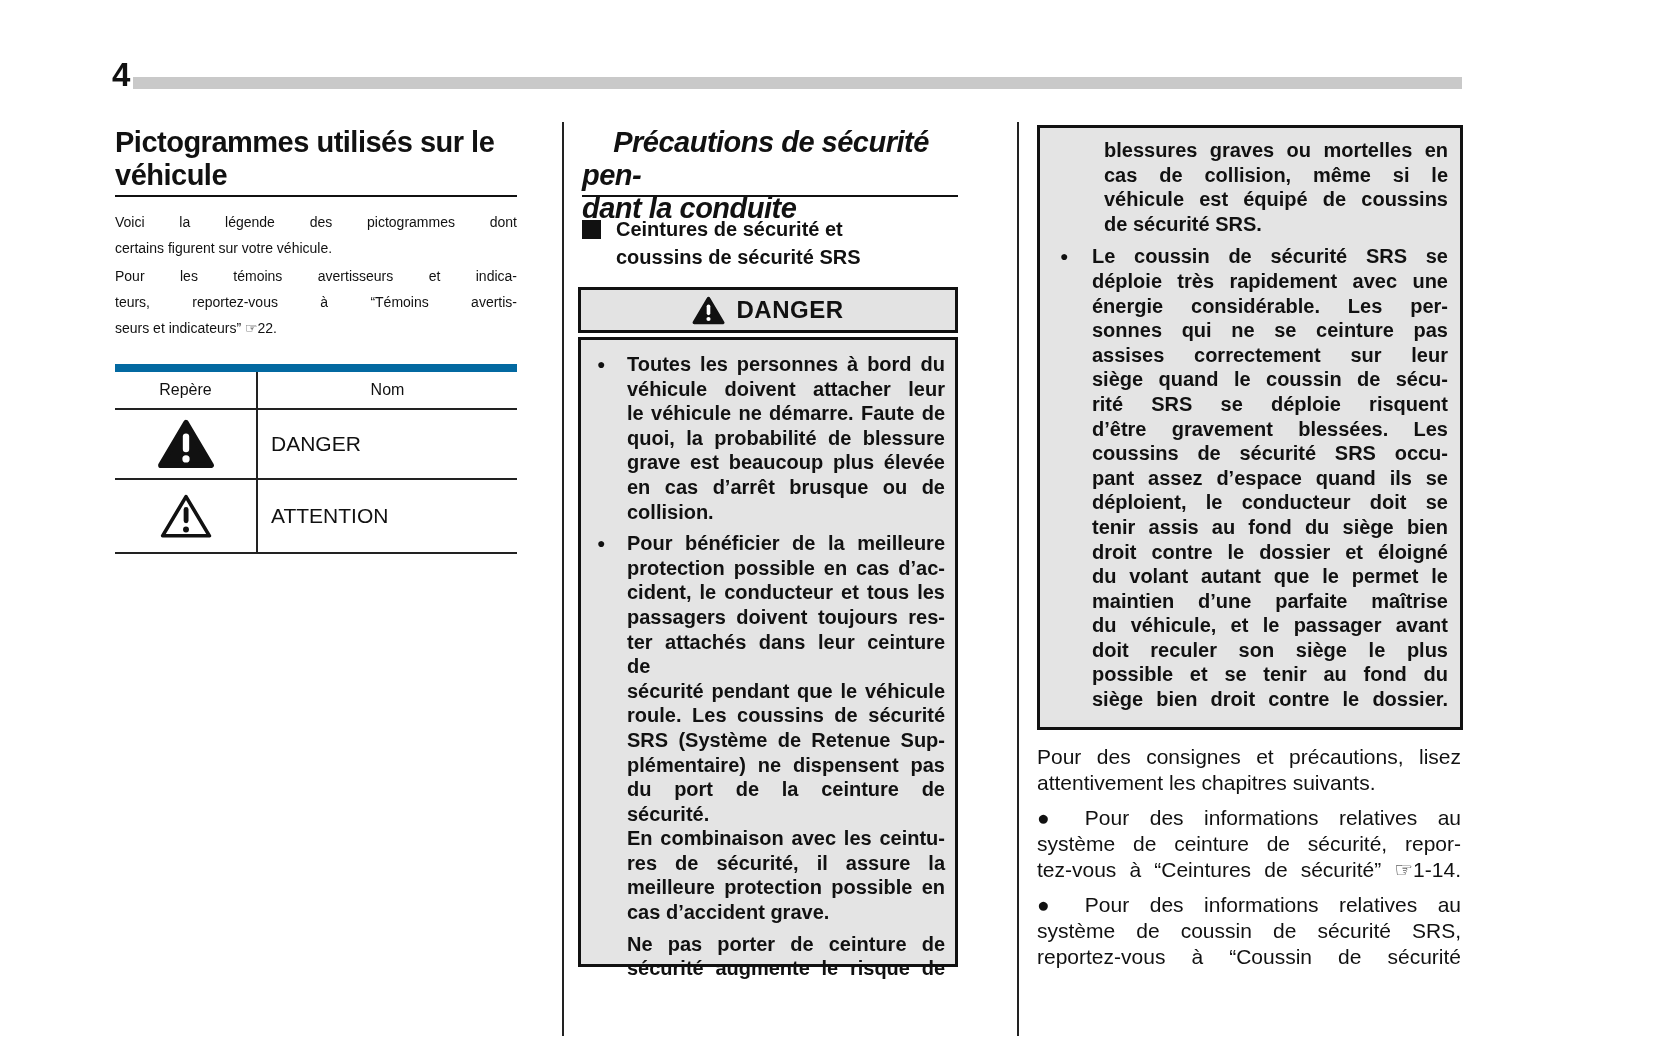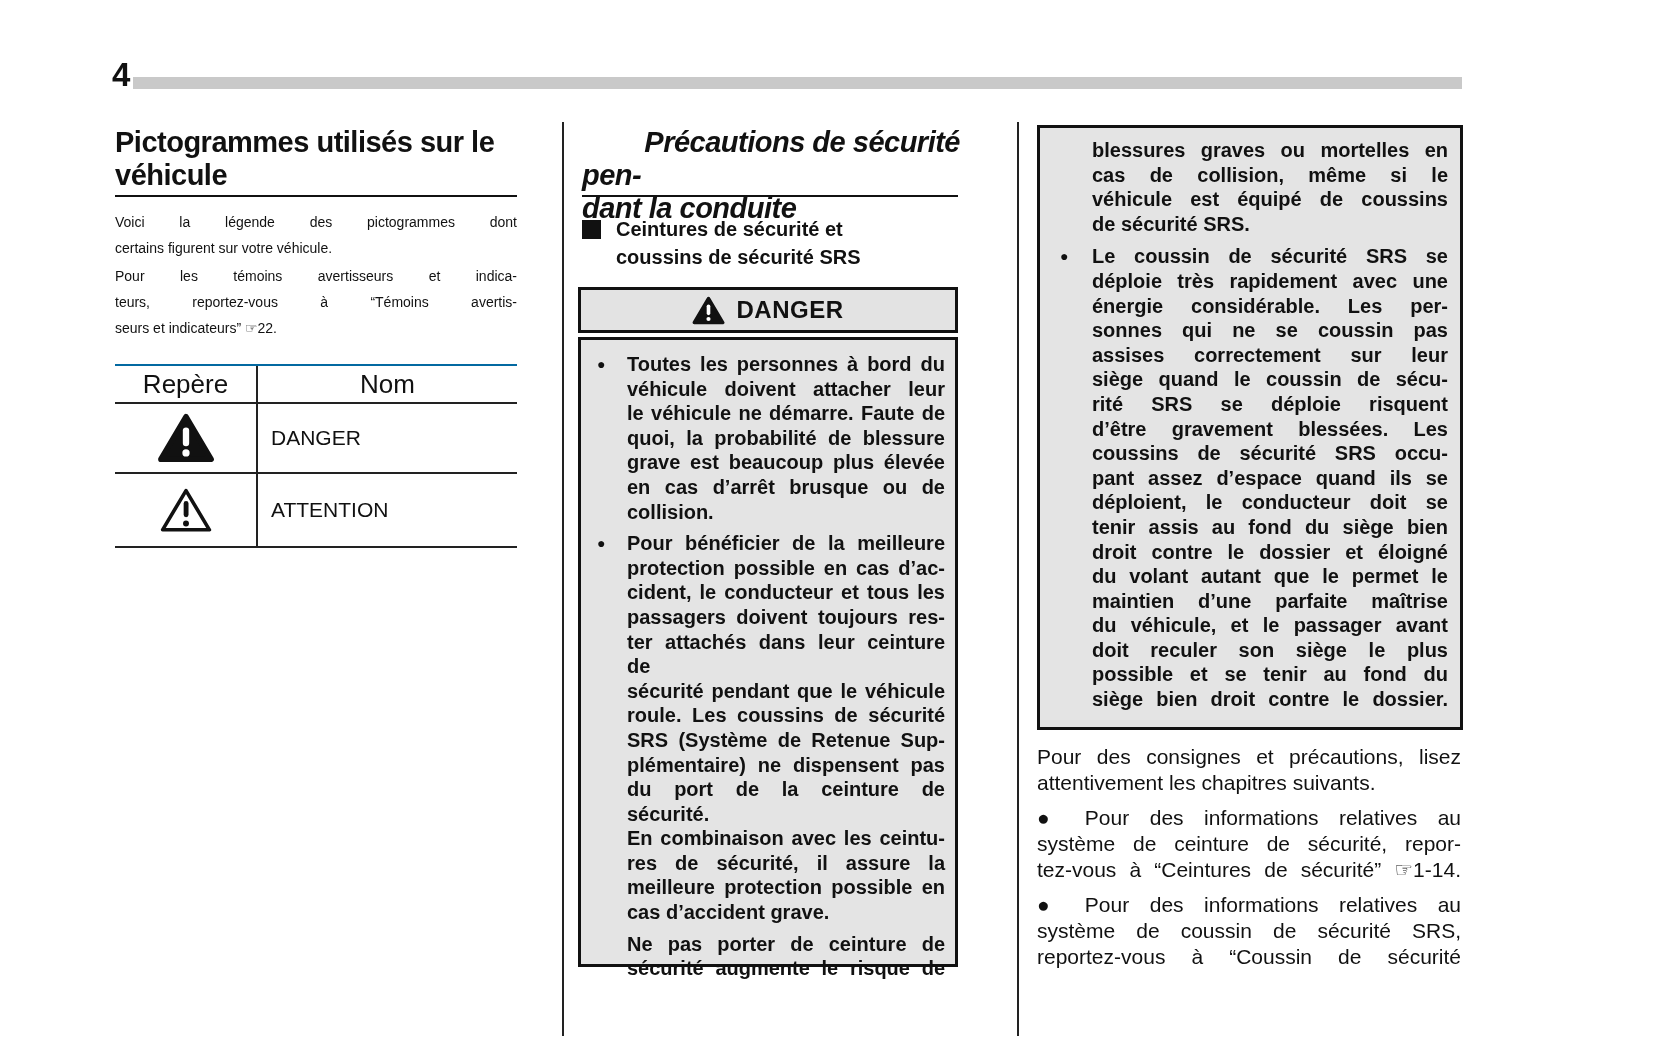--- a/index.html
+++ b/index.html
@@ -21,26 +21,26 @@
   .col-title { font-size:29px; font-weight:700; line-height:33px; letter-spacing:-0.5px; }
   .hrule { height:2px; background:#111; }
 
   
   .body-text { font-size:14px; line-height:26px; }
 
   
   .lines .jline { text-align:justify; text-align-last:justify; }
   .lines .jlast { text-align-last:left; }
   .lines.stretch-last .jlast { text-align-last:justify; }
-  .lines.align-left .jline { text-align:right; text-align-last:left; }
+  .lines.align-left .jline { text-align:center; text-align-last:left; }
 
   
   .ptable { font-size:21px; }
   .trow { display:flex; border-bottom:2px solid #222; }
-  .thead { border-top:2px solid #0369a1; height:36px; font-size:26px; }
+  .thead { border-top:8px solid #0369a1; height:36px; font-size:16px; }
   .rowa { height:68px; }
   .rowb { height:72px; }
   .tc1 { width:141px; display:flex; align-items:center; justify-content:center; }
   .tc2 { flex:1; border-left:2px solid #222; display:flex; align-items:center; padding-left:13px; }
   .tc2.th { justify-content:center; padding-left:0; }
 
   
   .subsection { display:flex; }
   .sq-marker { width:19px; height:19px; background:#111; margin-top:5px; flex:none; }
   .subsection-text { margin-left:15px; font-size:20px; font-weight:700; line-height:28px; }
@@ -54,21 +54,21 @@
   .danger-body {
     border:3px solid #111; background:#e4e4e4; box-sizing:border-box;
     font-weight:700; font-size:20px; line-height:24.6px;
   }
   .mid-body { padding:12px 10px 0 16px; }
   .right-body { padding:10px 12px 0 20px; }
   .dbullet { display:flex; margin-bottom:7px; }
   .dot { width:30px; flex:none; font-size:14px; line-height:24.6px; }
   .btxt { flex:1; }
   .hang { margin-left:30px; }
-  .hang-r { margin-left:32px; }
+  .hang-r { margin-left:44px; }
   .cont-para { margin-bottom:8px; }
 
   
   .lower-block { font-size:21px; line-height:26px; }
   .lower-block .para { margin-bottom:9px; }
 </style>
 </head>
 <body>
 
 <div id="page">
@@ -191,21 +191,21 @@
         <div class="jline">cas de collision, même si le</div>
         <div class="jline">véhicule est équipé de coussins</div>
         <div class="jline jlast">de sécurité SRS.</div>
       </div>
     <div class="dbullet">
       <span class="dot" style="width:32px;">●</span>
       <div class="btxt lines stretch-last">
           <div class="jline">Le coussin de sécurité SRS se</div>
           <div class="jline">déploie très rapidement avec une</div>
           <div class="jline">énergie considérable. Les per-</div>
-          <div class="jline">sonnes qui ne se coussin pas</div>
+          <div class="jline">sonnes qui ne se ceinture pas</div>
           <div class="jline">assises correctement sur leur</div>
           <div class="jline">siège quand le coussin de sécu-</div>
           <div class="jline">rité SRS se déploie risquent</div>
           <div class="jline">d’être gravement blessées. Les</div>
           <div class="jline">coussins de sécurité SRS occu-</div>
           <div class="jline">pant assez d’espace quand ils se</div>
           <div class="jline">déploient, le conducteur doit se</div>
           <div class="jline">tenir assis au fond du siège bien</div>
           <div class="jline">droit contre le dossier et éloigné</div>
           <div class="jline">du volant autant que le permet le</div>

